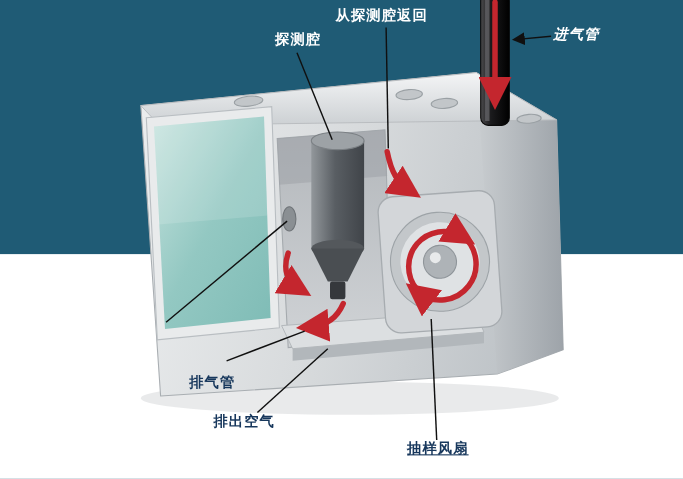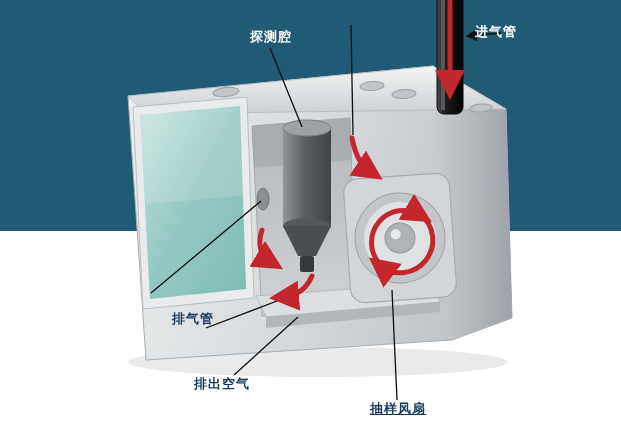--- a/index.html
+++ b/index.html
@@ -141,18 +141,19 @@
       <line x1="351" y1="25" x2="353" y2="135"></line>
       <line x1="501" y1="33" x2="468" y2="36" marker-end="url(#mBlk)"></line>
       <line x1="151" y1="293" x2="261" y2="201"></line>
       <line x1="206" y1="328" x2="277" y2="301"></line>
       <line x1="234" y1="375" x2="298" y2="317"></line>
       <line x1="397" y1="400" x2="392" y2="290"></line>
     </g>
   </svg>
 
   <div class="label on-blue" style="left:250px;top:30px;text-align:right;">探测腔</div>
-  <div class="label on-blue" style="left:475px;top:25px;">进气管</div>
-  <div class="label on-white" style="left:172px;top:312px;">排气管</div>
+  <div class="label on-blue" style="left:305px;top:8px;">从探测腔返回</div>
+  <div class="label on-blue" style="left:503px;top:25px;font-style:italic;">进气管</div>
+  <div class="label on-white" style="left:172px;top:342px;">排气管</div>
   <div class="label on-white" style="left:194px;top:377px;">排出空气</div>
   <div class="label on-white" style="left:370px;top:402px;text-decoration:underline;">抽样风扇</div>
 
 </div>
 
 </body></html>

